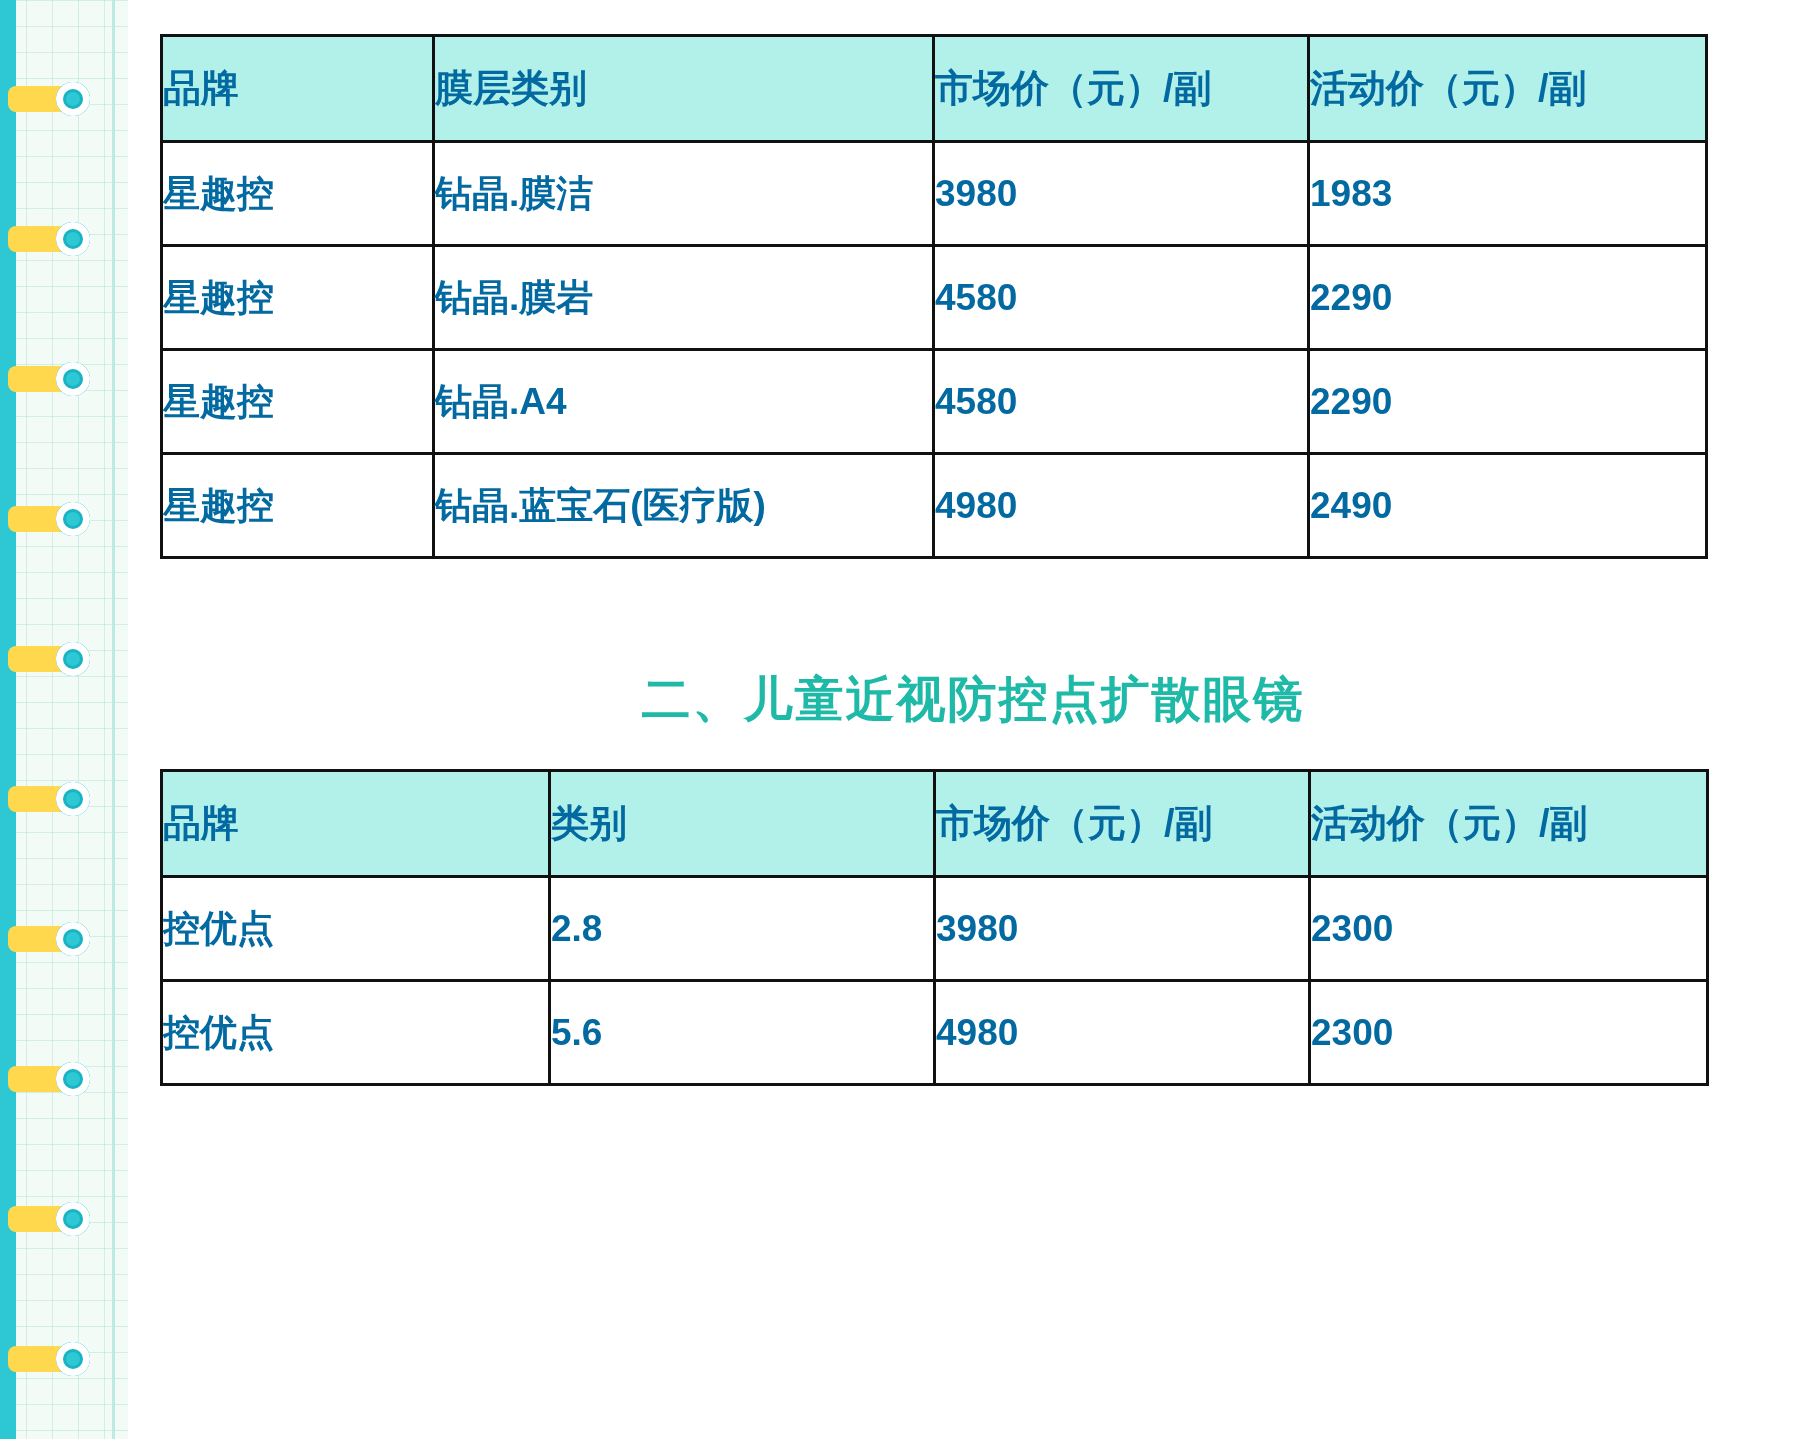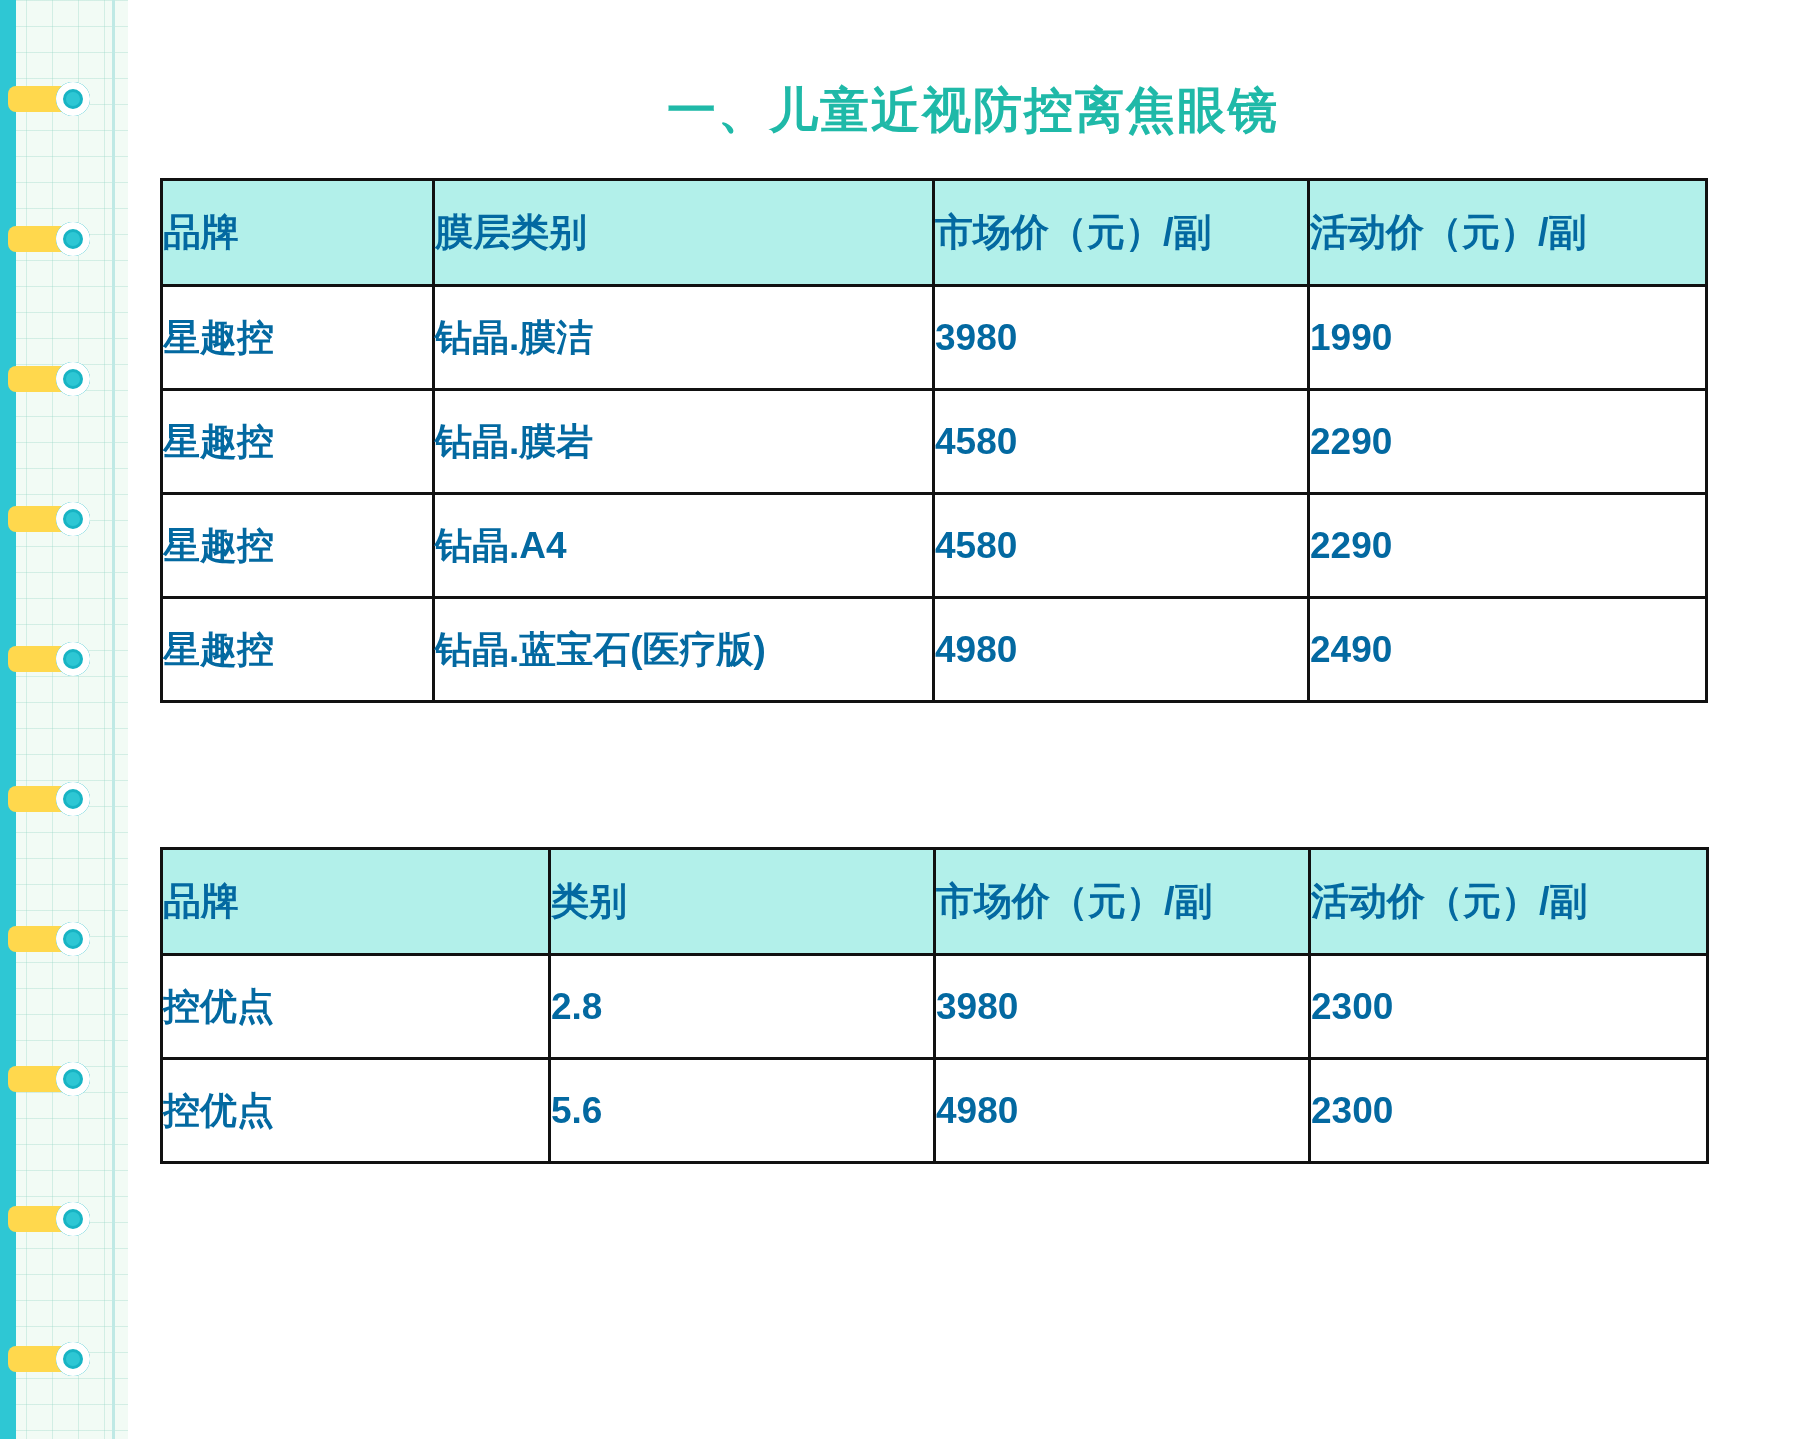--- a/index.html
+++ b/index.html
@@ -182,21 +182,20 @@
     </div>
   <div class="ring" style="top:1342px">
       <div class="ring-bar"></div>
       <div class="ring-hole"></div>
     </div>
 </div>
 
 <div class="content">
 
   <div class="section">
-    <div class="section-title" id="section-1-title">一、儿童近视防控离焦眼镜</div>
     <div class="gap-1"></div>
     <table class="price-table t1">
       <colgroup>
           <col class="c1">
           <col class="c2">
           <col class="c3">
           <col class="c4">
         </colgroup>
       <thead>
         <tr>
@@ -204,21 +203,21 @@
           <th>膜层类别</th>
           <th>市场价（元）/副</th>
           <th>活动价（元）/副</th>
         </tr>
       </thead>
       <tbody>
         <tr>
           <td>星趣控</td>
           <td>钻晶.膜洁</td>
           <td>3980</td>
-          <td>1990</td>
+          <td>1983</td>
         </tr>
         <tr>
           <td>星趣控</td>
           <td>钻晶.膜岩</td>
           <td>4580</td>
           <td>2290</td>
         </tr>
         <tr>
           <td>星趣控</td>
           <td>钻晶.A4</td>
@@ -231,20 +230,21 @@
           <td>4980</td>
           <td>2490</td>
         </tr>
       </tbody>
     </table>
   </div>
 
   <div class="gap-2"></div>
 
   <div class="section">
+    <div class="section-title" id="section-2-title">二、儿童近视防控点扩散眼镜</div>
     <div class="gap-3"></div>
     <table class="price-table t2">
       <colgroup>
           <col class="c1">
           <col class="c2">
           <col class="c3">
           <col class="c4">
         </colgroup>
       <thead>
         <tr>

